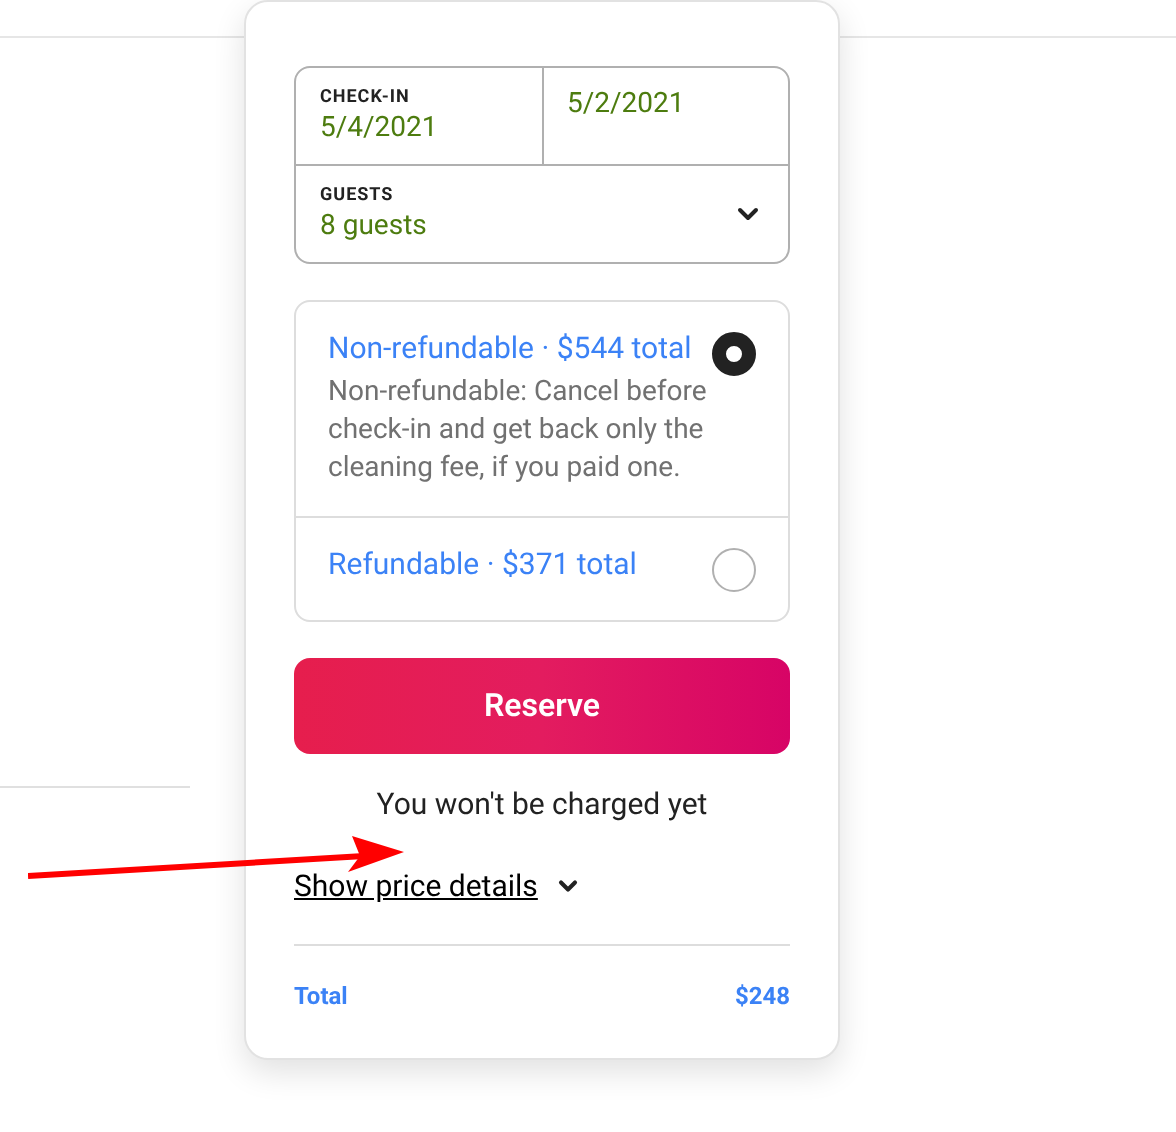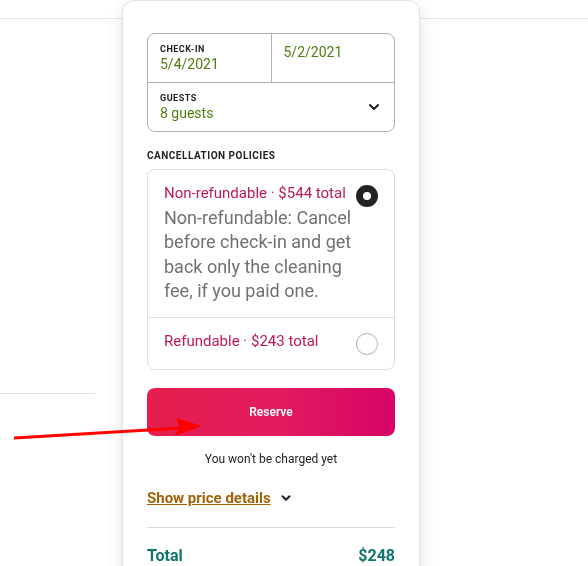--- a/index.html
+++ b/index.html
@@ -71,79 +71,79 @@
     }
     .policy {
       display: flex;
       align-items: flex-start;
       justify-content: space-between;
       padding: 14px 16px;
       cursor: pointer;
     }
     .policy + .policy { border-top: 1px solid #dddddd; }
     .policy-text {}
-    .policy-title { font-size: 15px; color: #be185d; margin-bottom: 4px; }
-    .policy-desc { font-size: 18px; color: #717171; line-height: 1.35; max-width: 240px; }
+    .policy-title { font-size: 15px; color: #3b82f6; margin-bottom: 4px; }
+    .policy-desc { font-size: 14px; color: #717171; line-height: 1.35; max-width: 240px; }
     .radio {
       flex: 0 0 auto;
       width: 22px; height: 22px;
       border-radius: 50%;
       border: 1px solid #b0b0b0;
       background: #fff;
       margin-top: 1px;
     }
     .radio.selected {
       border: 7px solid #222;
     }
 
     .reserve-btn {
       display: flex;
       align-items: center;
       justify-content: center;
       height: 48px;
       border-radius: 8px;
       background: linear-gradient(90deg, #E61E4D 0%, #E31C5F 50%, #D70466 100%);
       color: #fff;
-      font-size: 12px;
+      font-size: 16px;
       font-weight: 600;
       border: none;
       width: 100%;
       cursor: pointer;
       margin-bottom: 16px;
     }
 
     .note {
       text-align: center;
-      font-size: 12px;
+      font-size: 15px;
       color: #222;
       margin-bottom: 22px;
     }
 
     .details-toggle {
       display: inline-flex;
       align-items: center;
       gap: 8px;
       font-size: 15px;
-      font-weight: 700;
-      color: #a16207;
+      font-weight: 400;
+      color: #000000;
       text-decoration: underline;
       cursor: pointer;
       margin-bottom: 20px;
     }
     .details-toggle .chevron { width: 14px; height: 14px; }
 
     .divider { height: 1px; background: #dddddd; margin-bottom: 18px; }
 
     .total-row {
       display: flex;
       justify-content: space-between;
       align-items: flex-start;
-      font-size: 16px;
+      font-size: 12px;
       font-weight: 700;
-      color: #0f766e;
+      color: #3b82f6;
     }
 
     .arrow {
       position: absolute;
       left: 14px;
       top: 418px;
       width: 188px;
       height: 40px;
       pointer-events: none;
     }
@@ -170,33 +170,32 @@
       <div class="guests-text">
         <div class="field-label">GUESTS</div>
         <div class="field-value">8 guests</div>
       </div>
       <svg class="chevron" viewBox="0 0 24 24" fill="none" stroke="#222" stroke-width="3" stroke-linecap="round" stroke-linejoin="round">
           <polyline points="6 9 12 15 18 9"></polyline>
         </svg>
     </div>
   </div>
 
-  <div class="section-label">CANCELLATION POLICIES</div>
 
   <div class="policies">
     <div class="policy">
       <div class="policy-text">
         <div class="policy-title">Non-refundable · $544 total</div>
         <div class="policy-desc">Non-refundable: Cancel before check-in and get back only the cleaning fee, if you paid one.</div>
       </div>
       <div class="radio selected"></div>
     </div>
     <div class="policy">
       <div class="policy-text">
-        <div class="policy-title">Refundable · $243 total</div>
+        <div class="policy-title">Refundable · $371 total</div>
       </div>
       <div class="radio"></div>
     </div>
   </div>
 
   <button class="reserve-btn">
     <span>Reserve</span>
   </button>
 
   <div class="note">You won't be charged yet</div>

